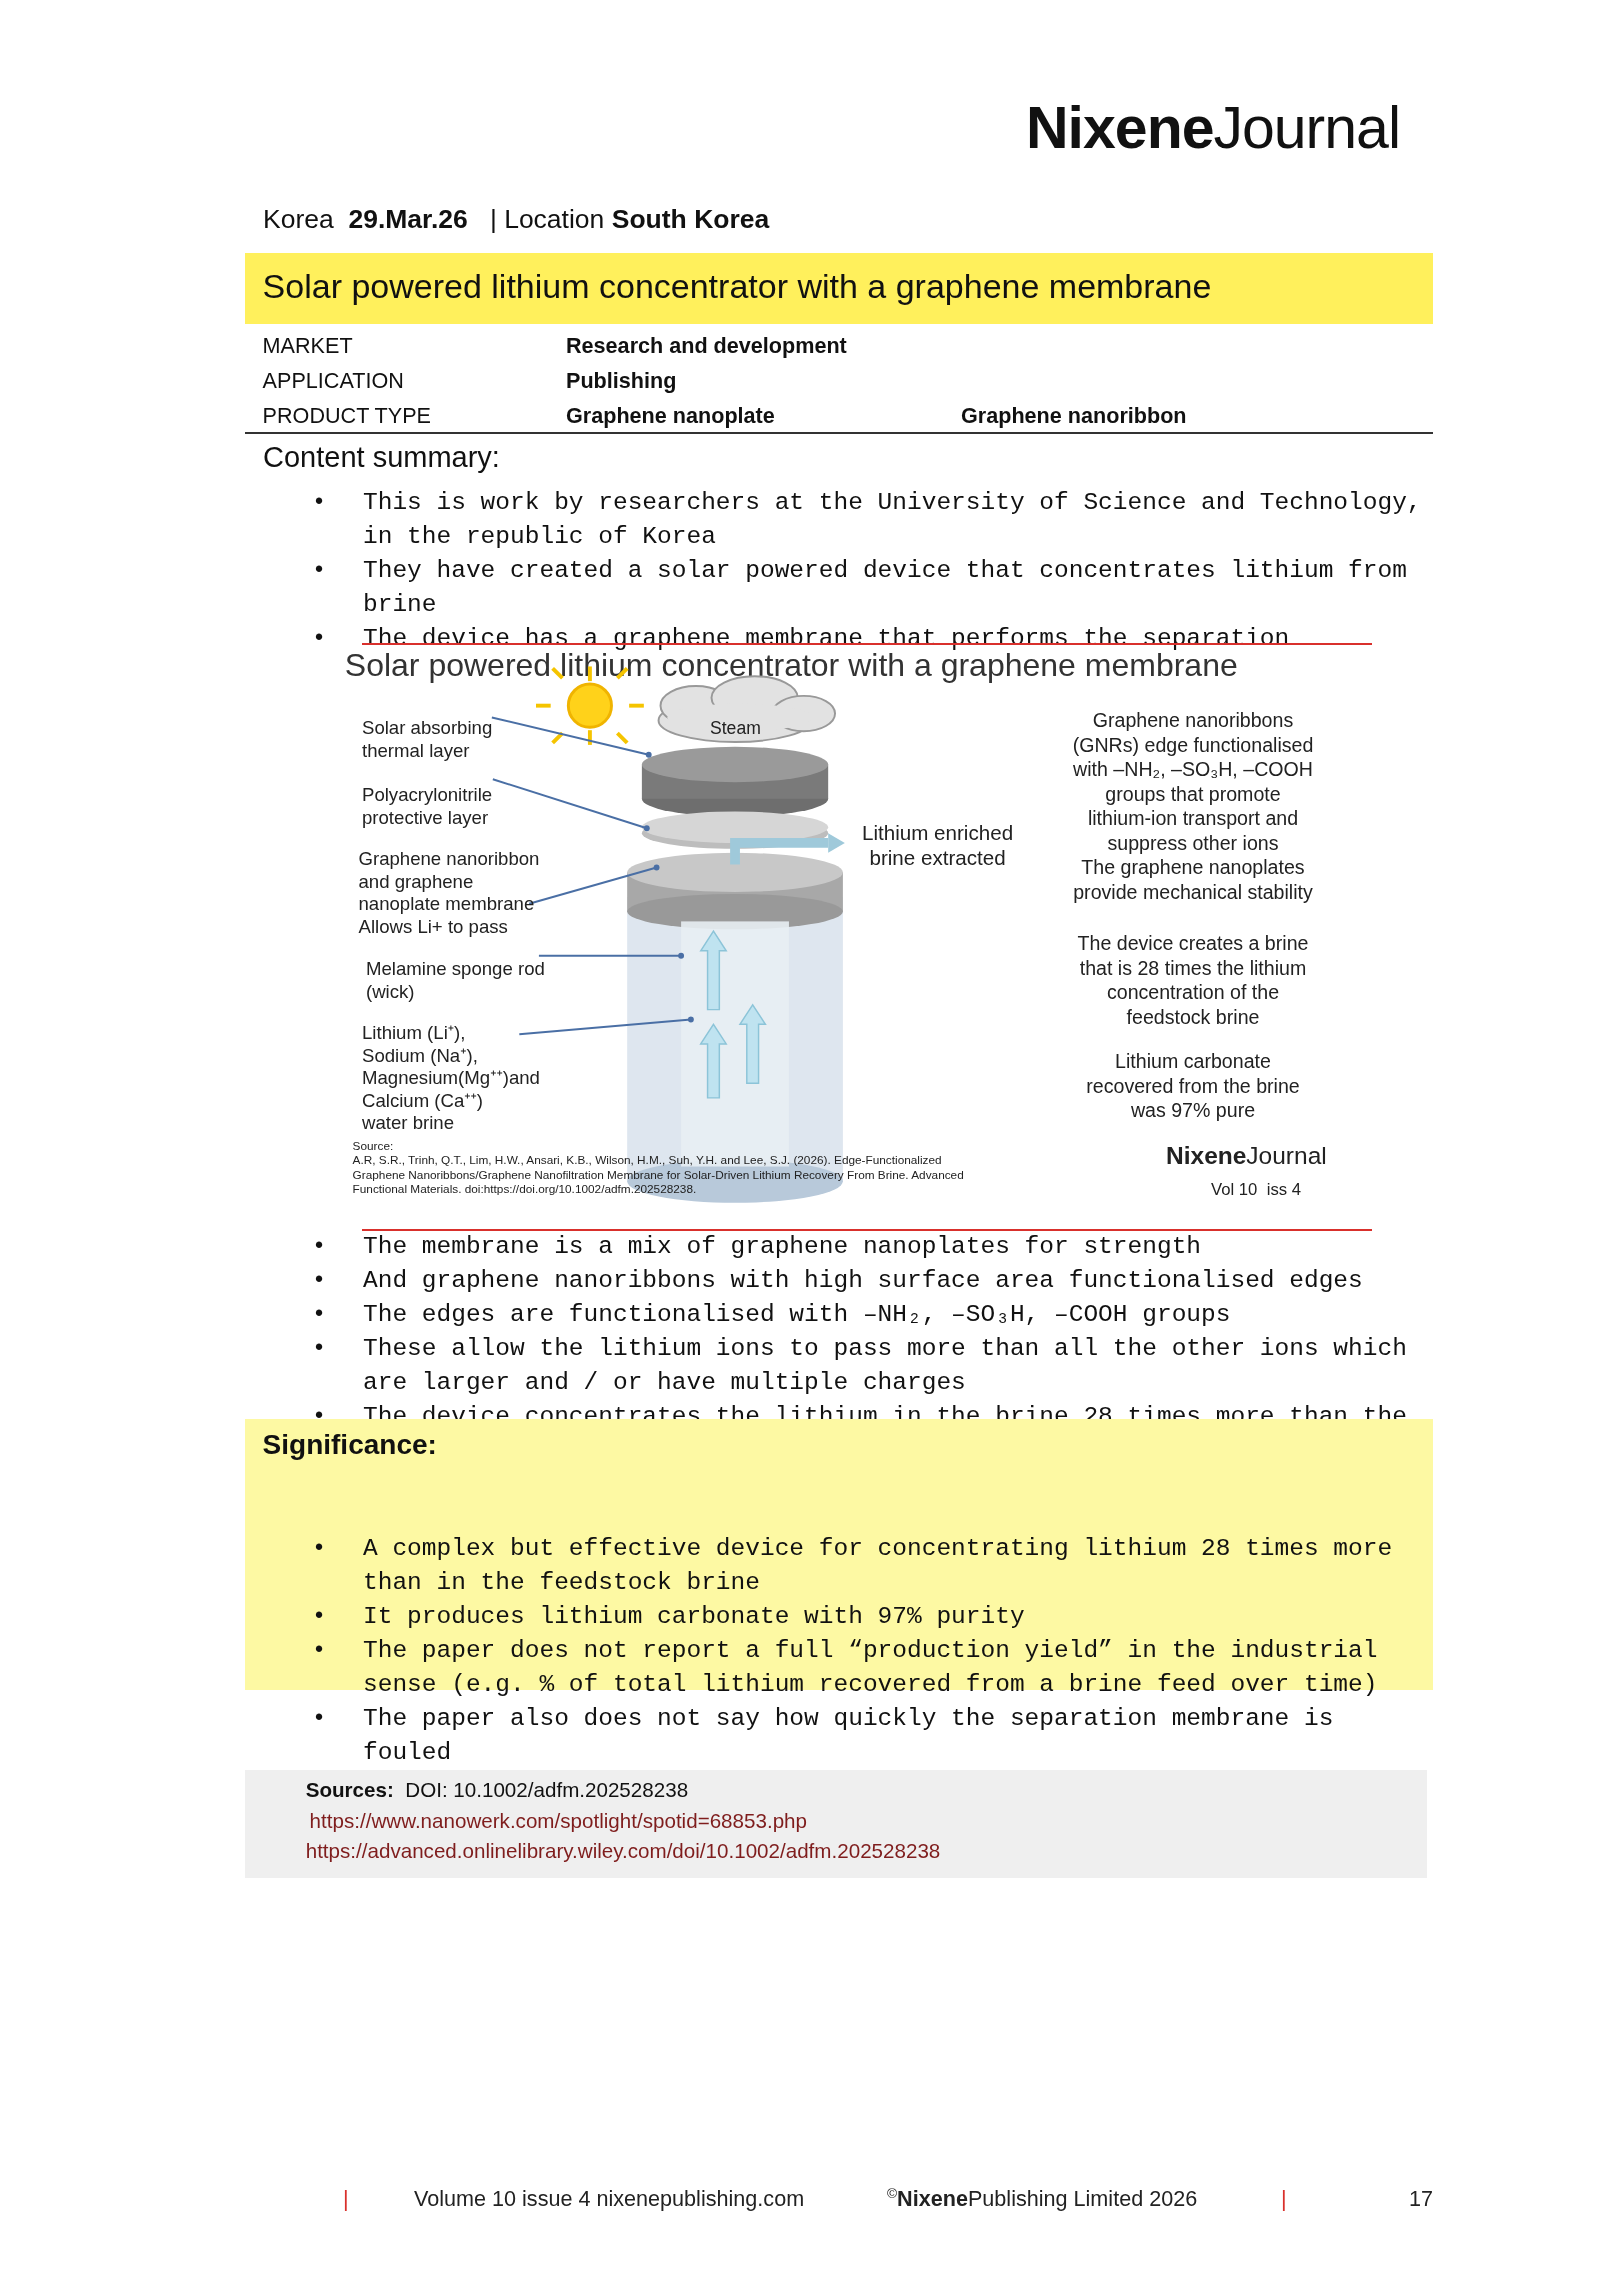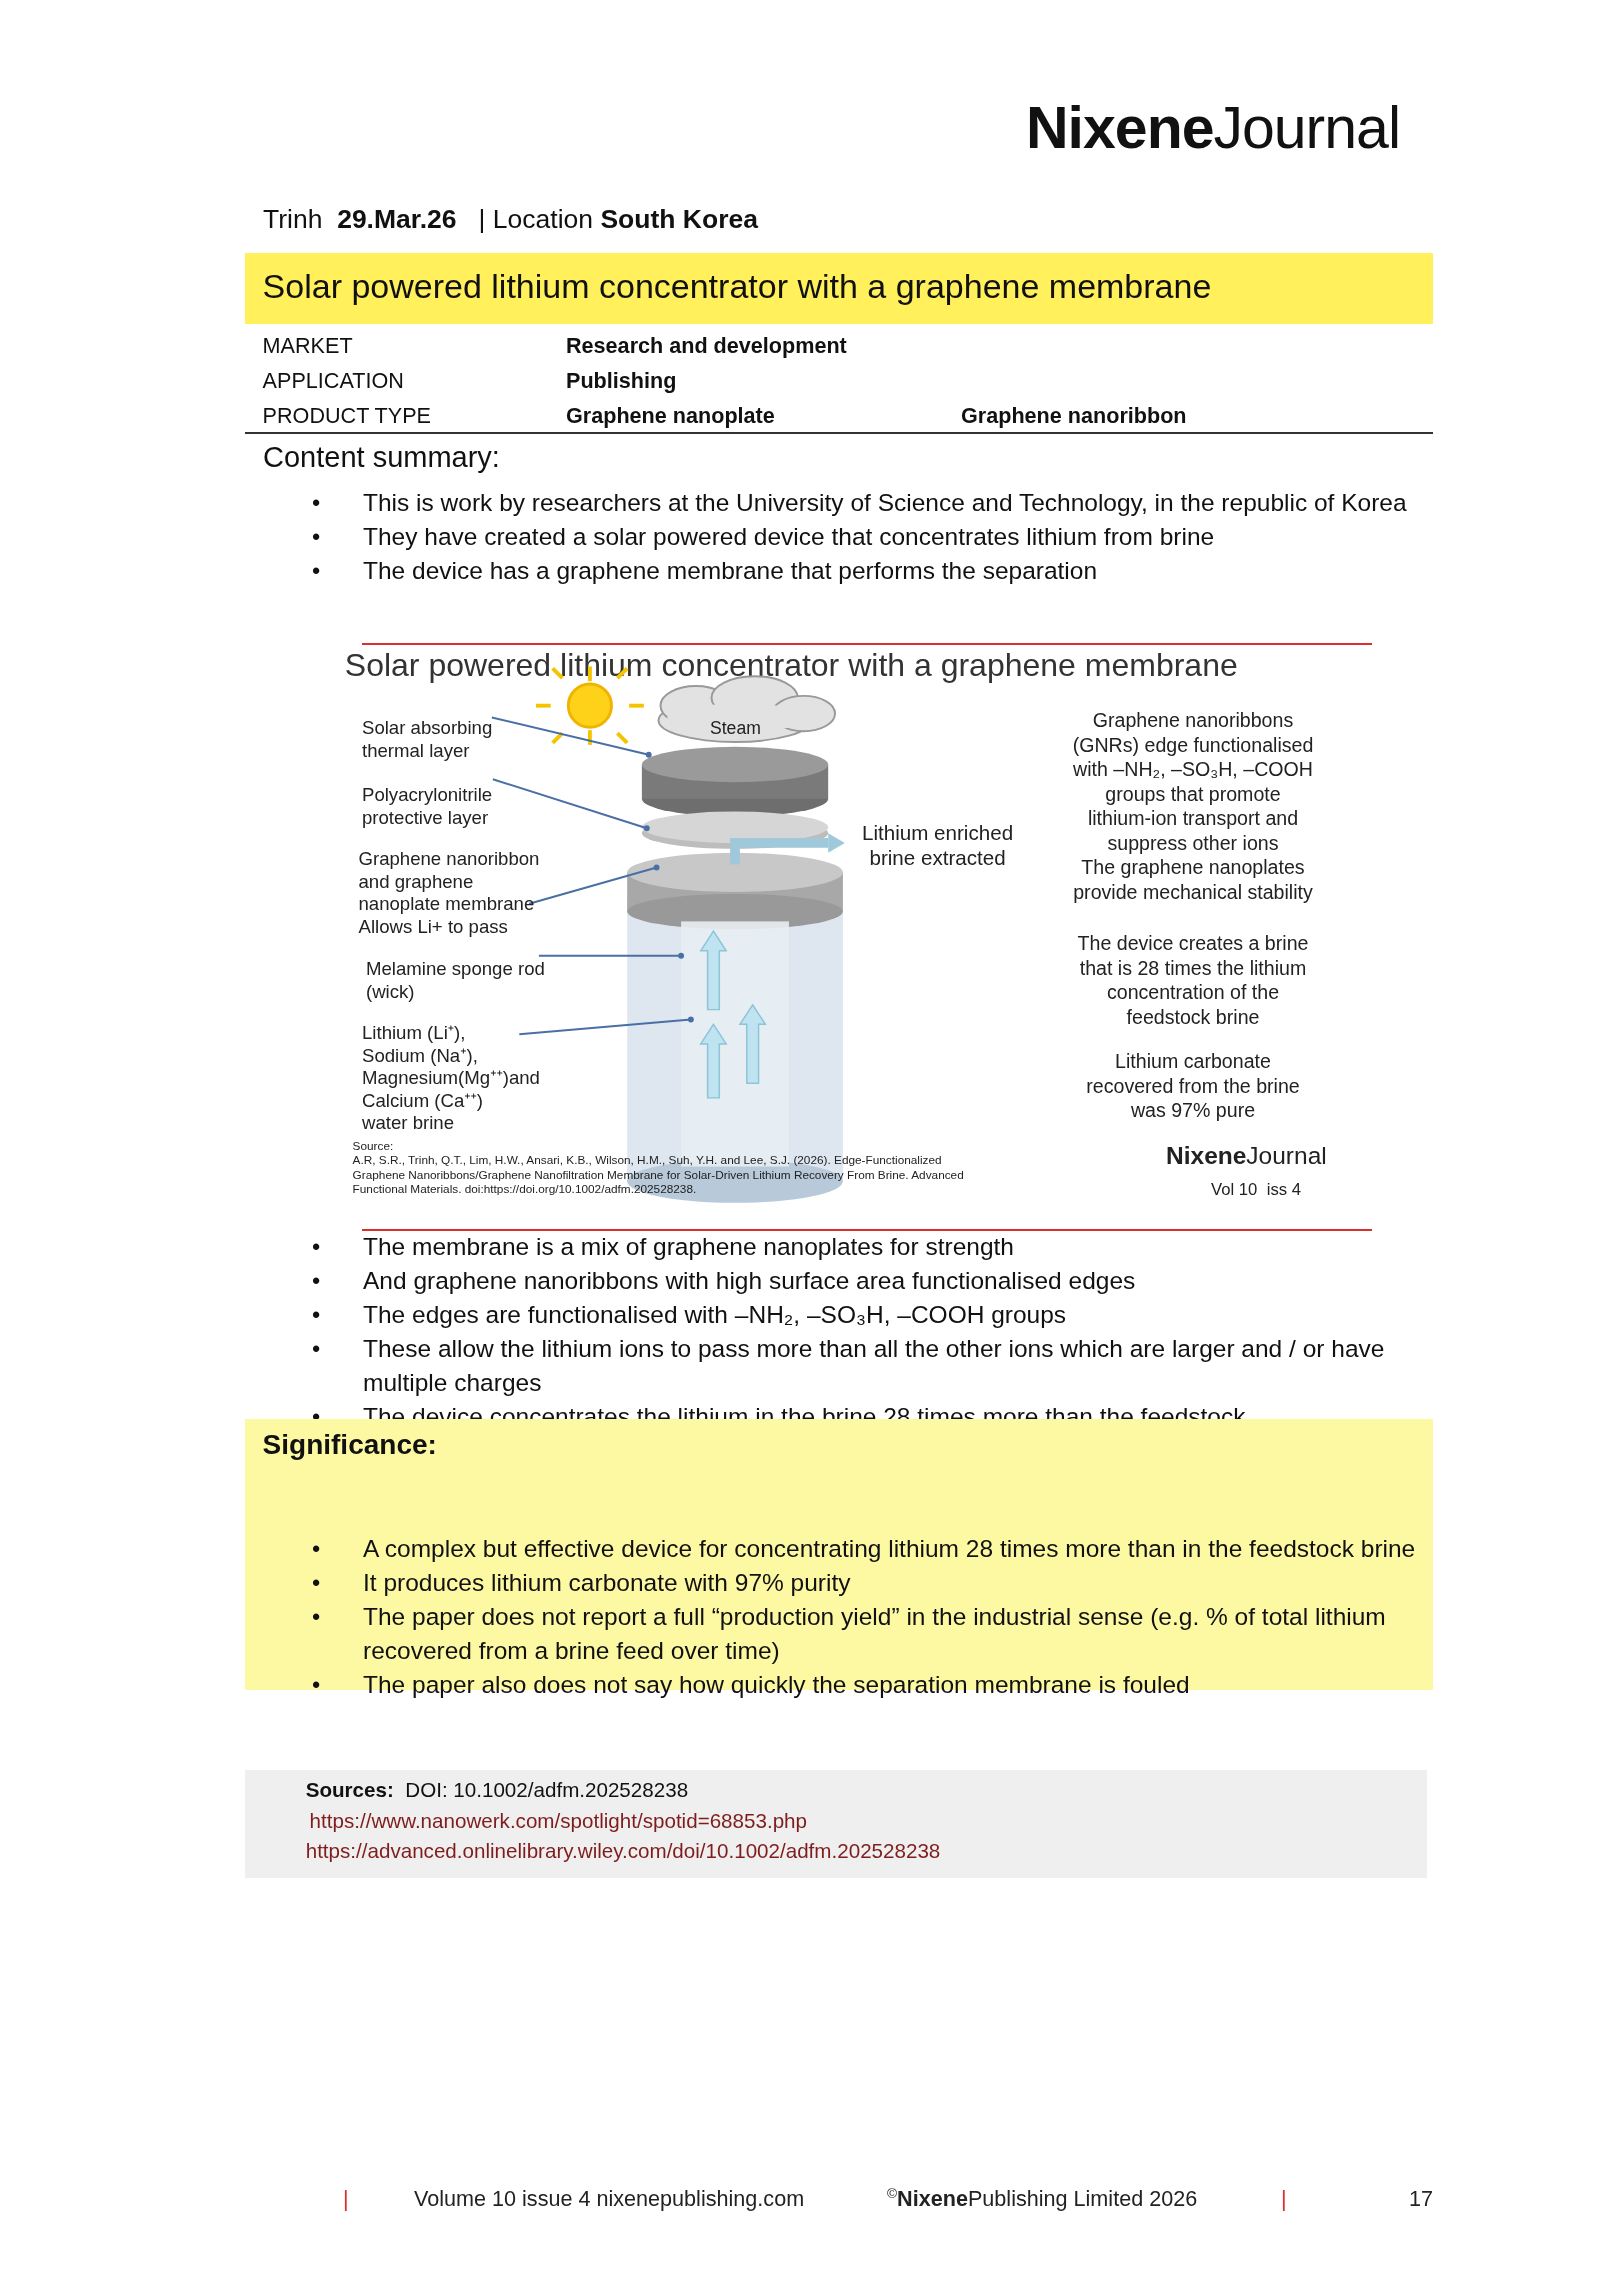--- a/index.html
+++ b/index.html
@@ -10,21 +10,21 @@
   .dateline { position:absolute; left:263px; top:204px; font-size:26.5px; }
   .dateline b { font-weight:700; }
   .titlebar { position:absolute; left:245px; top:253px; width:1188px; height:71px; background:#fff05c; }
   .titlebar div { position:absolute; left:17.6px; top:13.7px; font-size:34px; color:#111; }
   .meta { position:absolute; left:245px; top:327px; width:1188px; border-bottom:2px solid #333; }
   .meta-row { height:35px; position:relative; font-size:21.6px; }
   .meta-row .k { position:absolute; left:17.6px; top:5.9px; }
   .meta-row .v1 { position:absolute; left:321px; top:5.9px; font-weight:700; }
   .meta-row .v2 { position:absolute; left:716px; top:5.9px; font-weight:700; }
   .h-summary { position:absolute; left:263px; top:441px; font-size:29px; }
-  ul.b { list-style:none; margin:0; padding:0; position:absolute; font-size:24.5px; line-height:34px; }
+  ul.b { list-style:none; margin:0; padding:0; position:absolute; font-size:24.5px; line-height:34px;font-family:Liberation Mono, monospace; }
   ul.b li { position:relative; padding-left:98px; }
   ul.b li:before { content:"\2022"; position:absolute; left:47px; top:0; font-size:23.5px; }
   .list1 { left:265px; top:486px; width:1157px; }
   .list2 { left:265px; top:1230px; width:1176px; }
   .sig-box { position:absolute; left:245px; top:1419px; width:1188px; height:271px; background:#fdf9a3; }
   .sig-title { position:absolute; left:17.6px; top:9.8px; font-size:28px; font-weight:700; }
   .list3 { left:265px; top:1532px; width:1157px; }
   .src-box { position:absolute; left:245px; top:1770px; width:1182px; height:108px; background:#efefef; }
   .src-box .l { position:absolute; left:16.7px; font-size:20.6px;margin-left:44px; }
   .src-box a { color:#7f1d1d; }
@@ -35,21 +35,21 @@
   .rlbl { position:absolute; font-size:19.6px; color:#222; line-height:24.5px; text-align:center; }
   .footer { position:absolute; top:2186px; font-size:21.6px; color:#222; }
   .pipe { color:#d9302c; }
 </style>
 </head>
 <body>
 
 <div class="brand"><b>Nixene</b><span class="j">Journal</span></div>
 
 <div class="dateline">
-  <span>Trinh</span>&nbsp;
+  <span>Korea</span>&nbsp;
   <b>29.Mar.26</b>&nbsp;&nbsp;
   <span>| Location</span>
   <b>South Korea</b>
 </div>
 
 <div class="titlebar">
   <div>Solar powered lithium concentrator with a graphene membrane</div>
 </div>
 
 <div class="meta">

